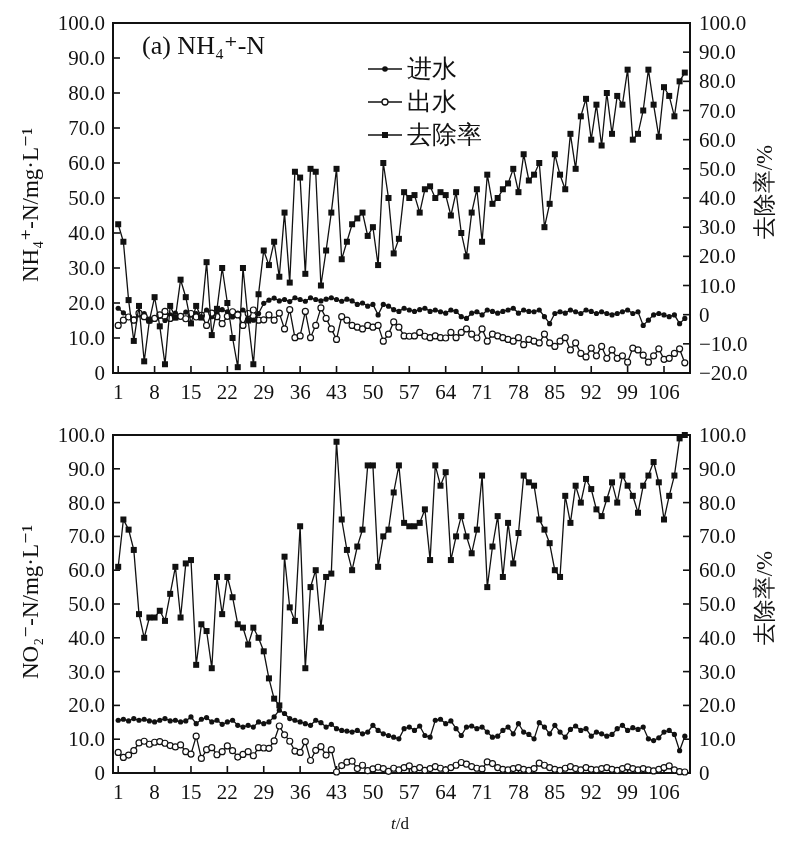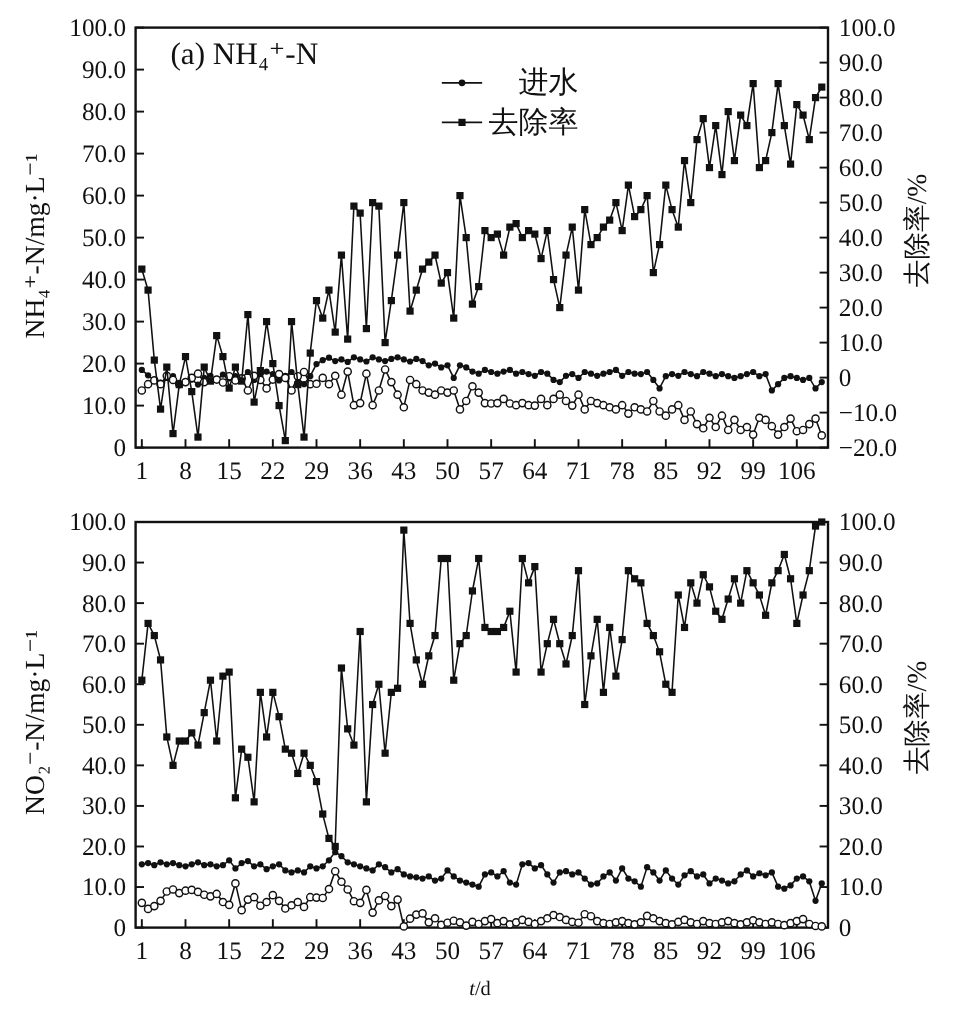--- a/index.html
+++ b/index.html
@@ -10,21 +10,21 @@
   .panel-title{position:absolute;font-size:26px;white-space:nowrap;}
   #title-a{left:142px;top:30px;}
   #title-b{left:142px;top:443px;}
   .ylabel{position:absolute;font-size:23px;white-space:nowrap;
           transform:translate(-50%,-50%) rotate(-90deg);}
   #ylab-a{left:30px;top:205px;}
   #ylab-b{left:30px;top:602px;}
   #ylab-ra{left:764px;top:192px;}
   #ylab-rb{left:764px;top:598px;}
   .legend{position:absolute;left:368px;top:52px;}
-  .legend-row{display:flex;align-items:center;height:33px;justify-content:space-between;}
+  .legend-row{display:flex;align-items:center;height:33px;}
   .legend-row svg{margin-right:5px;}
   .legend-label{font-size:25px;white-space:nowrap;}
   .xlabel{position:absolute;left:400px;top:824px;transform:translate(-50%,-50%);
           font-size:17px;white-space:nowrap;}
   .xlabel .var{font-style:italic;}
 </style>
 </head>
 <body>
 
 <div class="fig">
@@ -867,20 +867,27 @@
     <div class="legend-row">
       <svg width="34" height="12">
         <line x1="0" y1="6" x2="34" y2="6" stroke="#111" stroke-width="1.5"></line>
         <circle cx="17" cy="6" r="2.8" fill="#111"></circle>
       </svg>
       <span class="legend-label">进水</span>
     </div>
     <div class="legend-row">
       <svg width="34" height="12">
         <line x1="0" y1="6" x2="34" y2="6" stroke="#111" stroke-width="1.5"></line>
+        <circle cx="17" cy="6" r="3" fill="#ffffff" stroke="#111" stroke-width="1.3"></circle>
+      </svg>
+      <span class="legend-label">出水</span>
+    </div>
+    <div class="legend-row">
+      <svg width="34" height="12">
+        <line x1="0" y1="6" x2="34" y2="6" stroke="#111" stroke-width="1.5"></line>
         <rect x="14" y="3" width="6" height="6" fill="#111"></rect>
       </svg>
       <span class="legend-label">去除率</span>
     </div>
   </div>
 
   <div class="xlabel">
     <span class="var">t</span><span>/d</span>
   </div>
 

